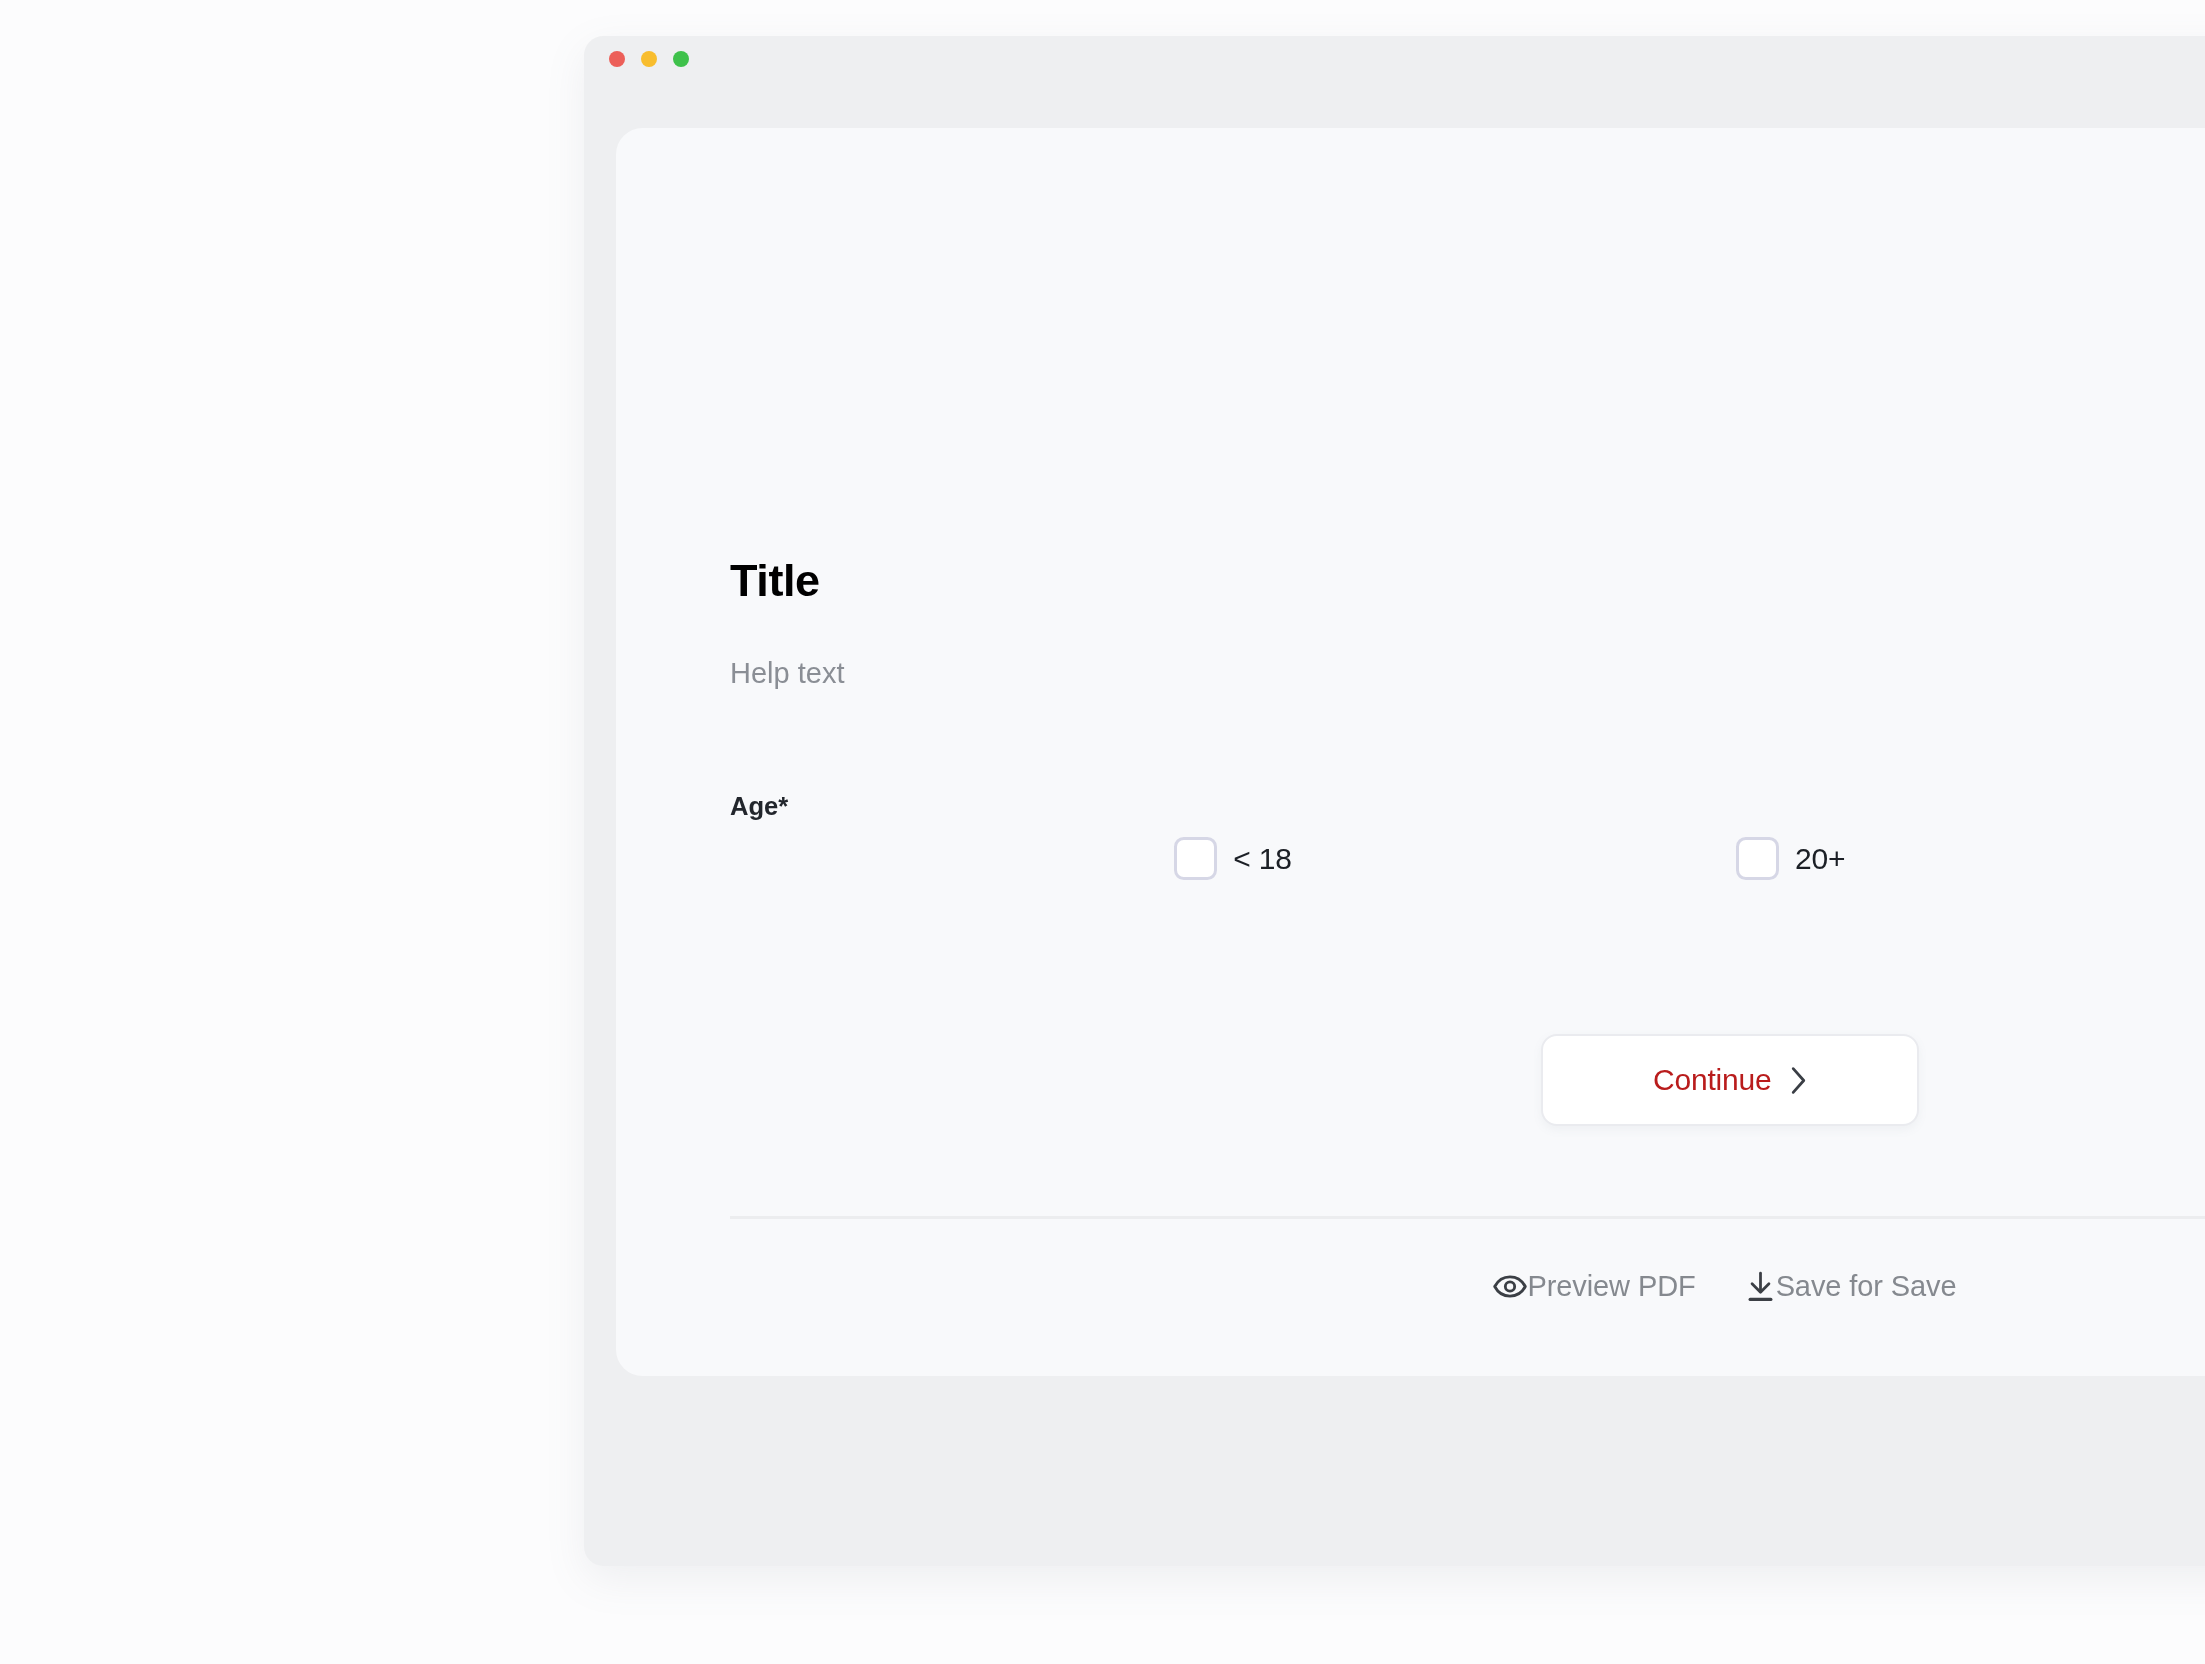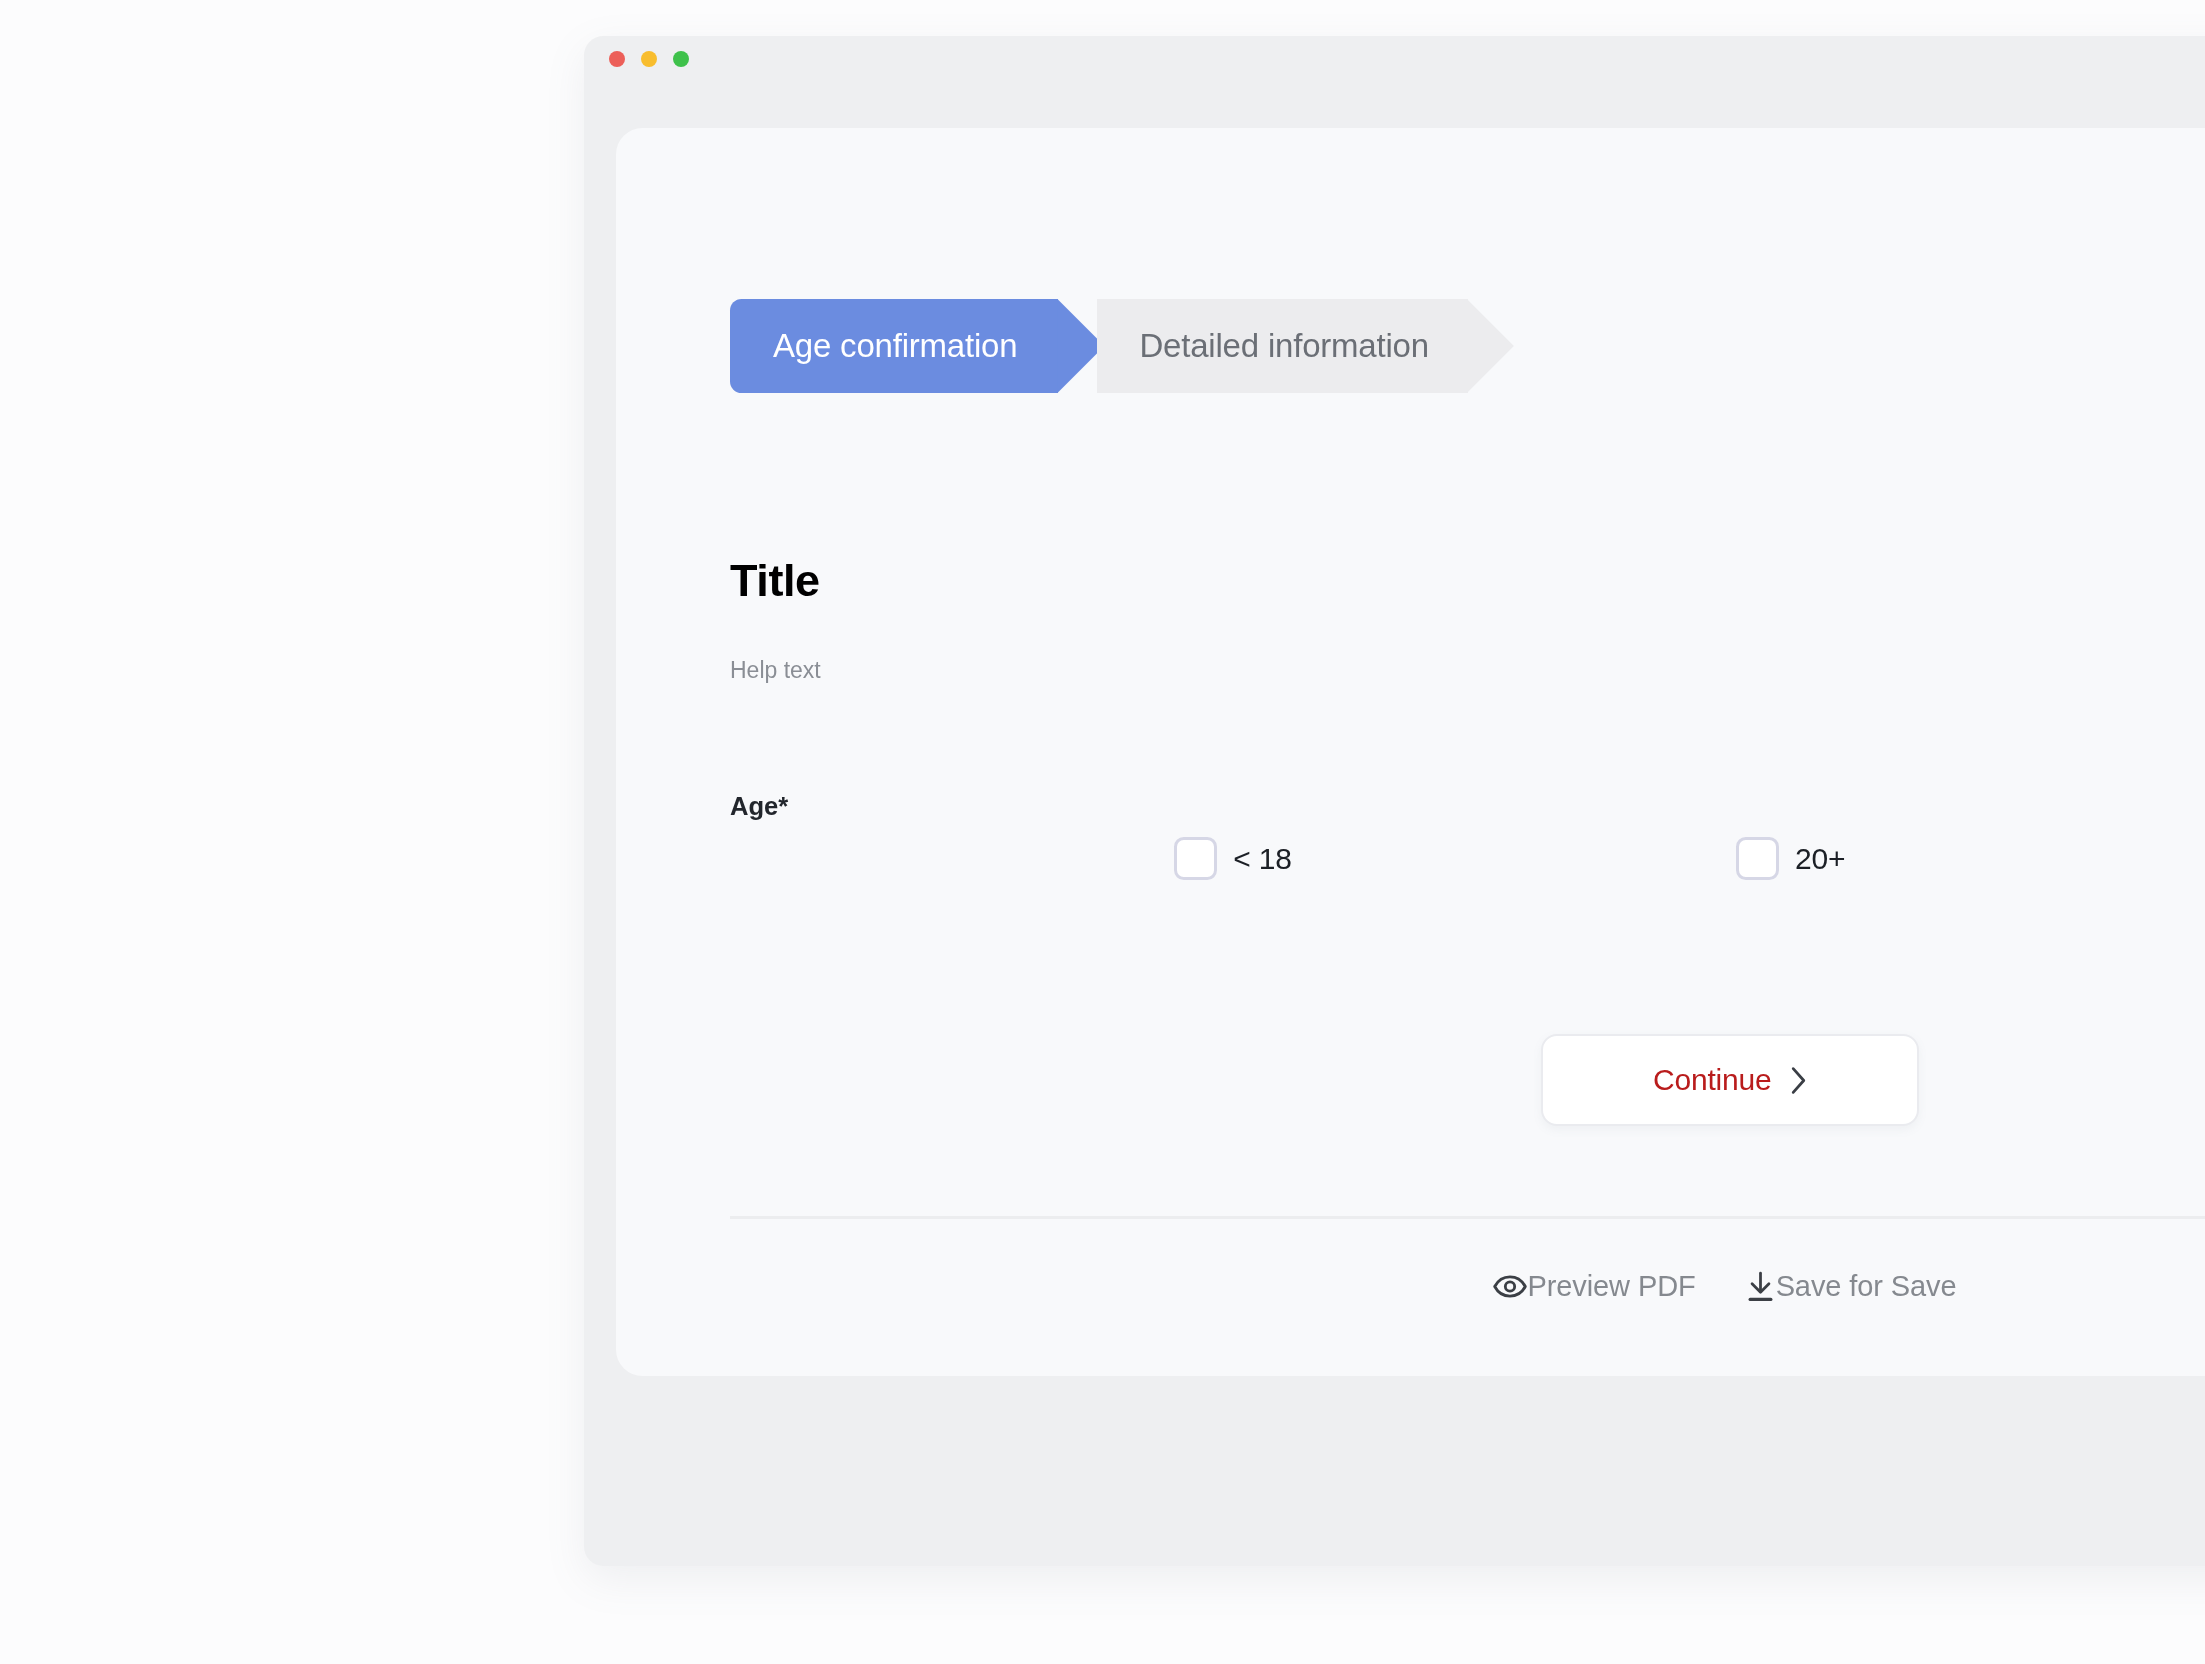--- a/index.html
+++ b/index.html
@@ -119,21 +119,21 @@
     top: 427px;
     font-size: 45px;
     font-weight: bold;
     color: #000000;
     letter-spacing: -0.4px;
   }
   #help-text {
     position: absolute;
     left: 0;
     top: 529px;
-    font-size: 23px;
+    font-size: 29px;
     color: #8A8E95;
   }
 
   
   #age-label {
     position: absolute;
     left: 0;
     top: 632px;
     font-size: 25.6px;
     font-weight: bold;
@@ -232,28 +232,20 @@
 
   <div id="titlebar">
     <span class="traffic-dot dot-red"></span>
     <span class="traffic-dot dot-yellow"></span>
     <span class="traffic-dot dot-green"></span>
   </div>
 
   <div id="content-card">
     <div id="card-inner">
 
-      <div id="stepper">
-        <div class="step step-1">
-          <span class="step-label">Age confirmation</span>
-        </div>
-        <div class="step step-2">
-          <span class="step-label">Detailed information</span>
-        </div>
-      </div>
 
       <div id="page-title">Title</div>
       <div id="help-text">Help text</div>
 
       <div id="age-label">Age*</div>
 
       <div id="checkbox-row">
         <label class="cb-option opt-1">
           <span class="checkbox-box"></span>
           <span class="cb-text">&lt; 18</span>

